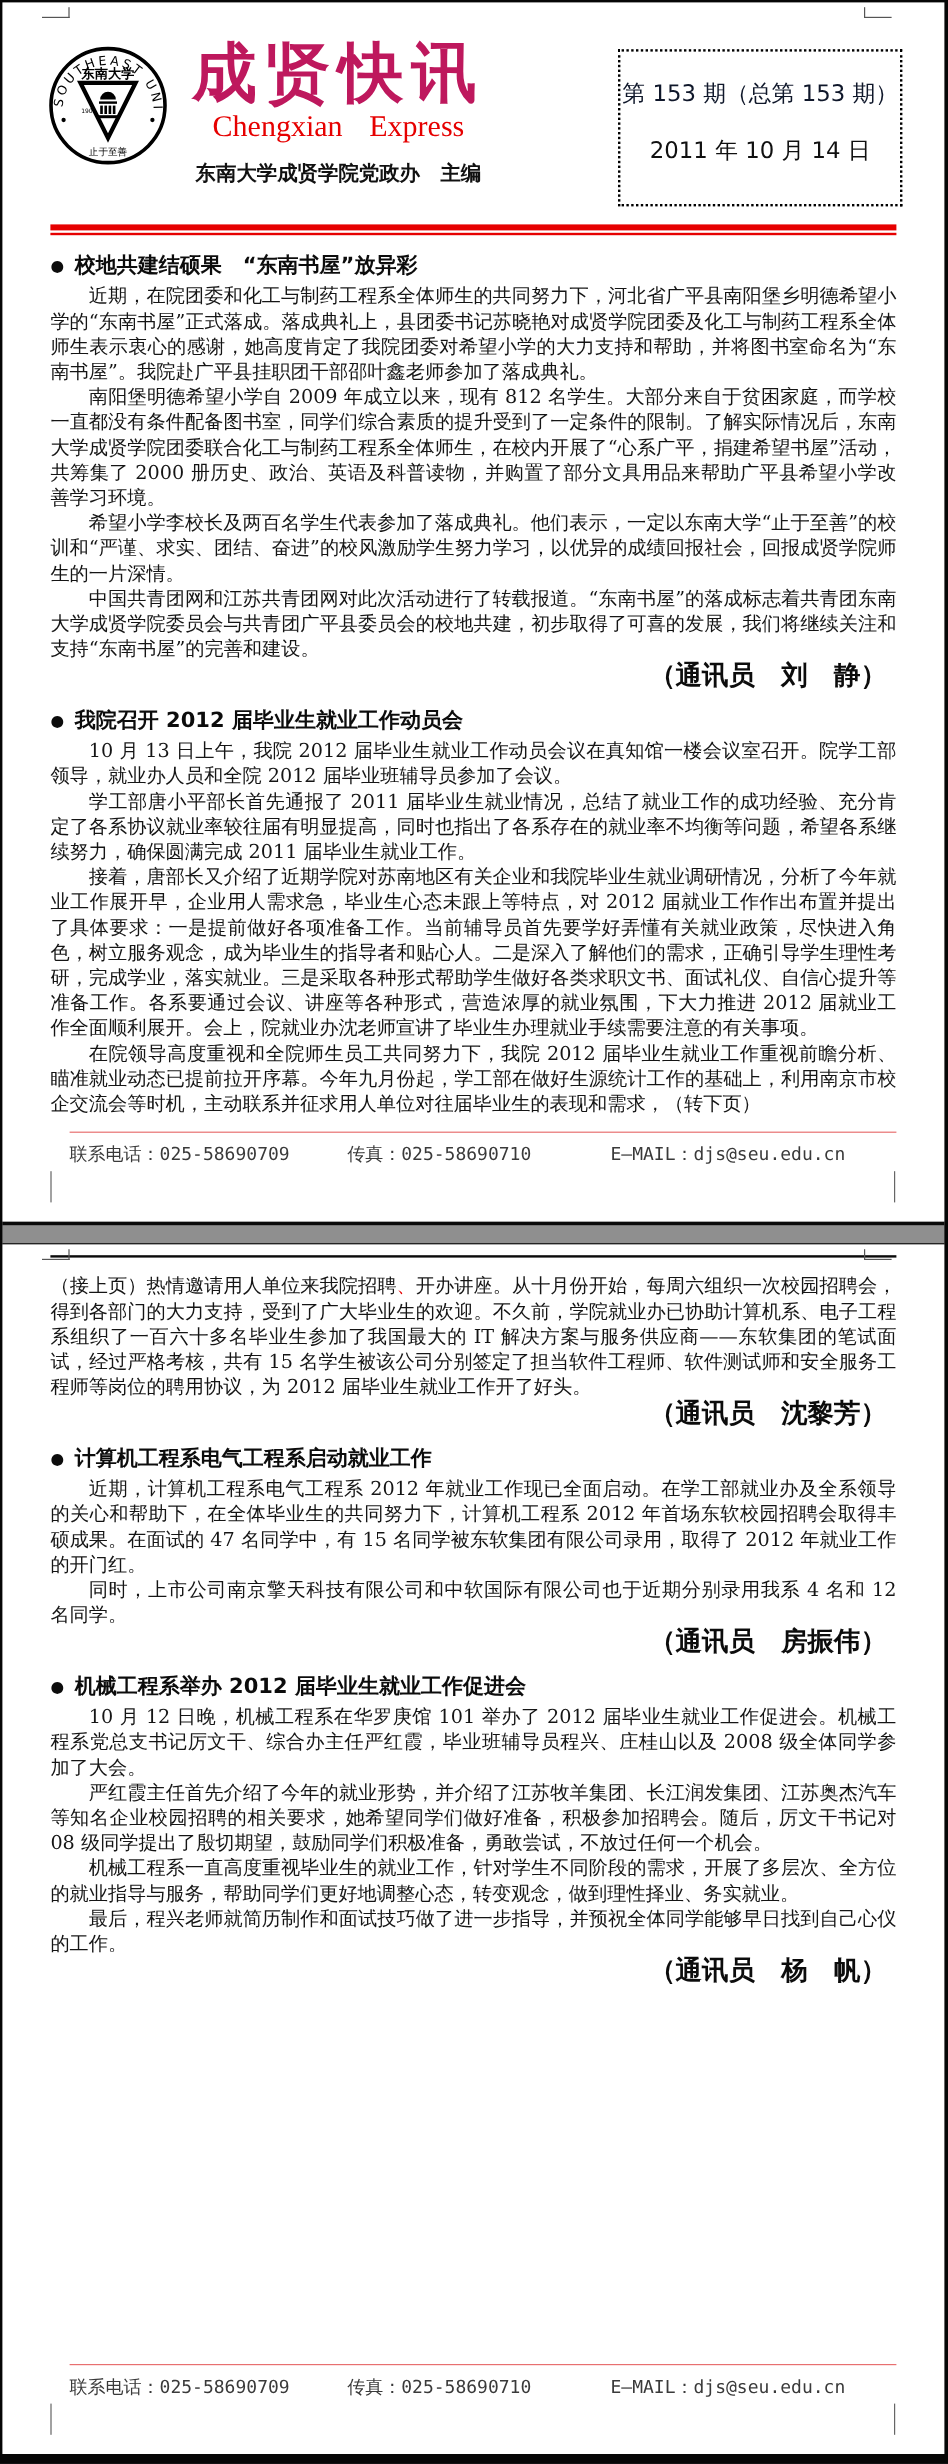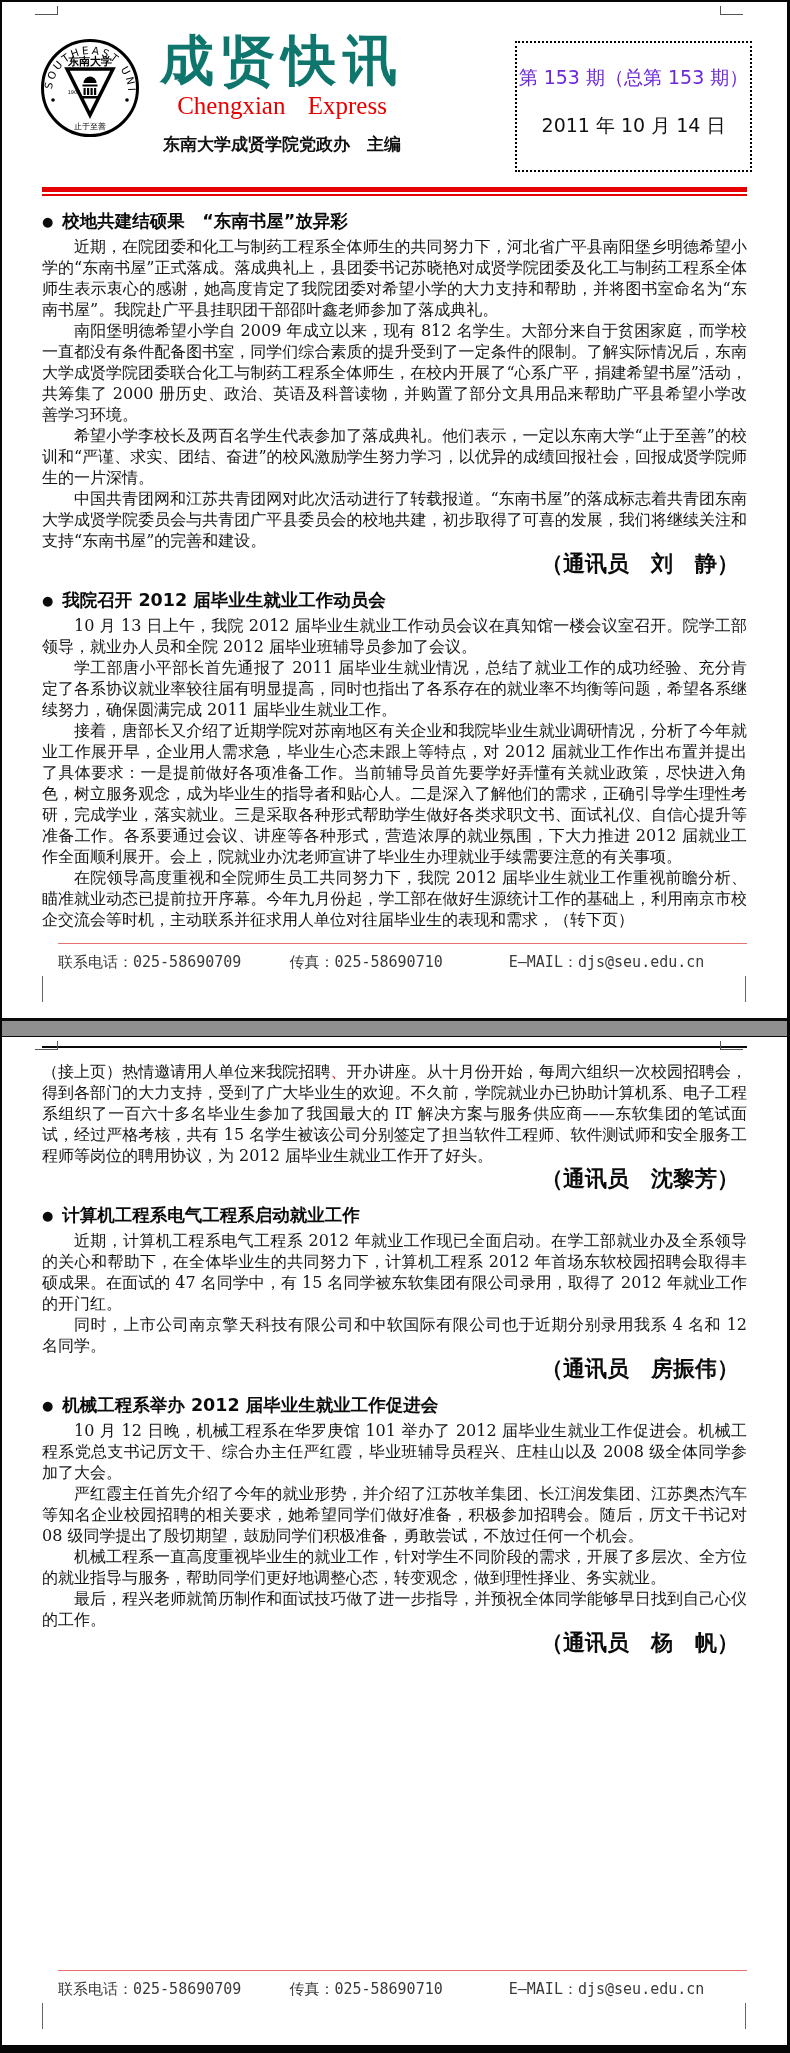--- a/index.html
+++ b/index.html
@@ -41,21 +41,21 @@
     padding:28px 35px 0 38px;
   }
   .logo-wrap { width:104px; flex:0 0 auto; padding-top:8px; }
   .mast-center { width:276px; text-align:center; flex:0 0 auto; }
   .mast-title {
     font-family:"DejaVu Serif", serif;
     font-weight:bold;
     font-size:54px;
     line-height:1.12;
     letter-spacing:7px;
-    color:#0f766e;
+    color:#be185d;
     white-space:nowrap;
   }
   .mast-sub {
     font-family:Liberation Serif, serif;
     font-size:25px;
     color:#e60000;
     word-spacing:16px;
     margin-top:2px;
     white-space:nowrap;
   }
@@ -68,21 +68,21 @@
   }
   .issue-box {
     margin-left:auto;
     width:237px;
     height:131px;
     border:2px dotted #000;
     text-align:center;
     padding-top:22px;
     margin-top:11px;
   }
-  .issue-no { font-size:19px; color:#6d28d9; }
+  .issue-no { font-size:19px; color:#0f172a; }
   .issue-date { font-size:19px; color:#101010; margin-top:22px; }
 
   
   .red-rule-wrap { padding:0 40px; margin-top:15px; }
   .red-rule-thick { height:5px; background:#e60000; }
   .red-rule-thin  { height:2px; background:#e60000; margin-top:2px; }
 
   
   .content { padding:0 40px; }
   .article-title {

